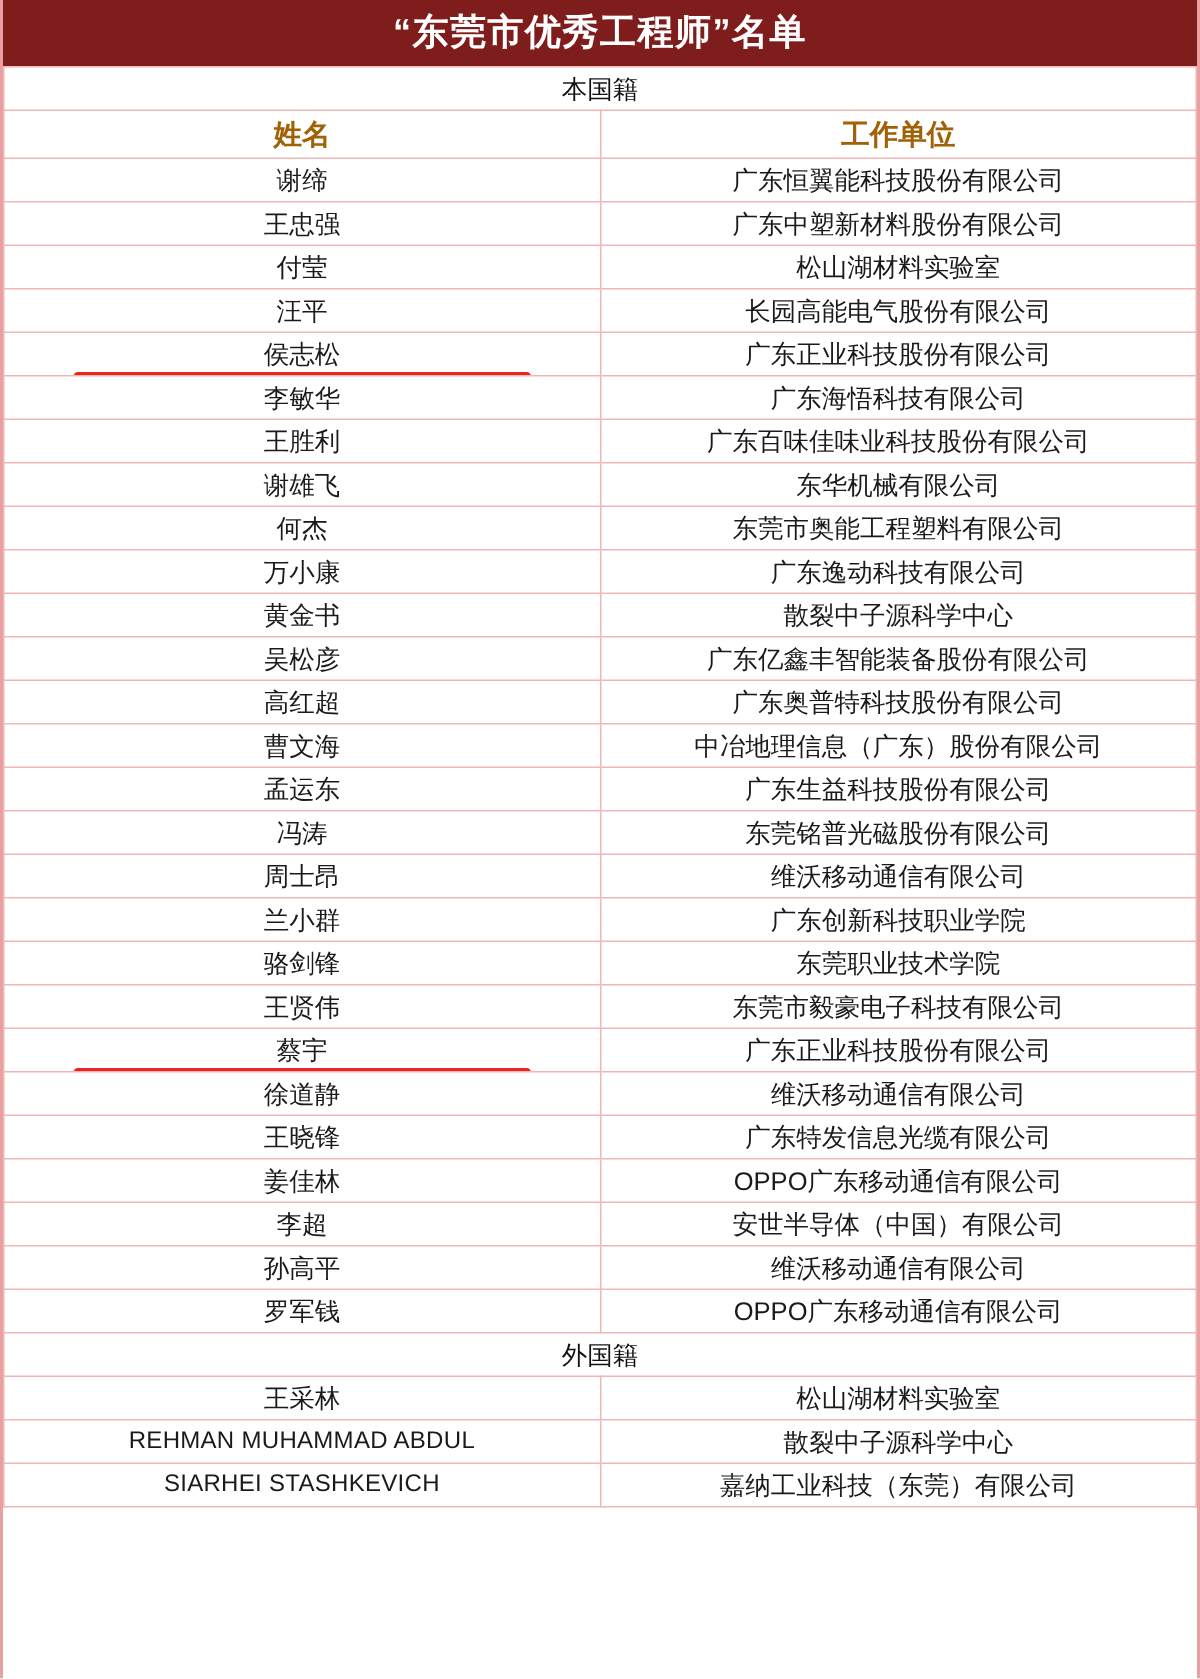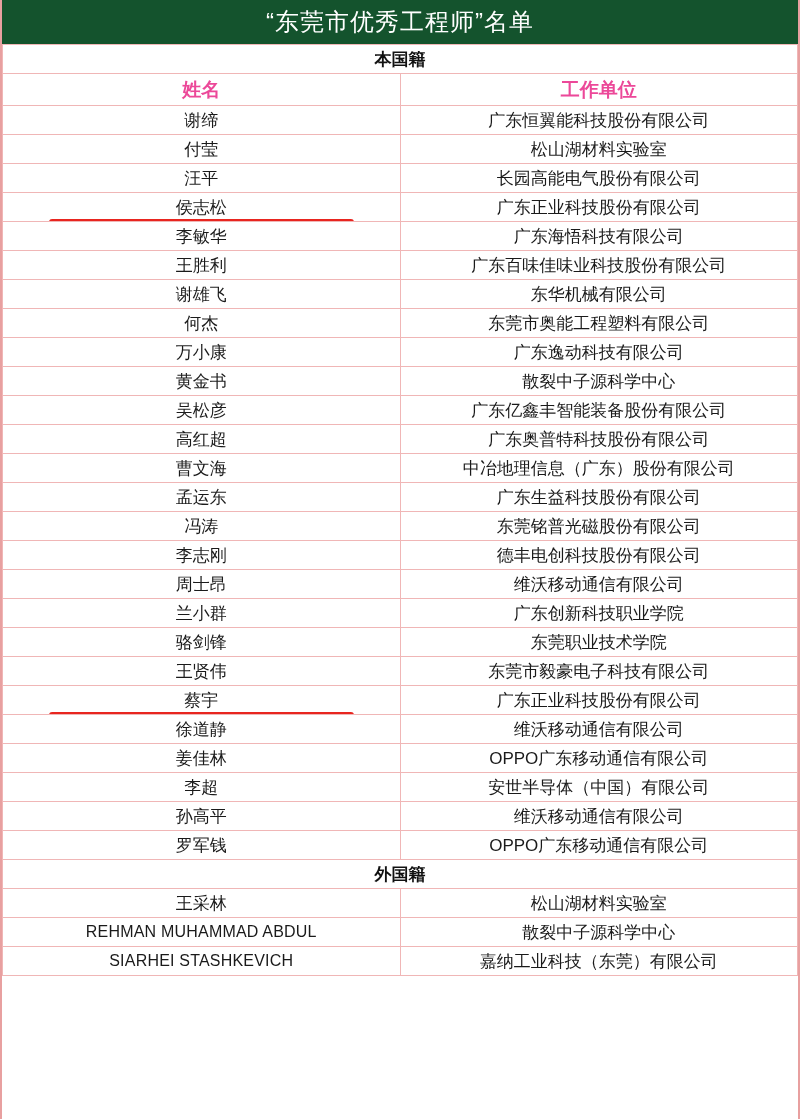--- a/index.html
+++ b/index.html
@@ -12,25 +12,25 @@
   }
   #sheet {
     width: 800px;
     min-height: 1119px;
     background: #ffffff;
     position: relative;
     border-left: 2px solid #e8a0a0;
     border-right: 2px solid #e8a0a0;
   }
   .title-bar {
-    background: #14532d;
+    background: #7f1d1d;
     color: #ffffff;
     text-align: center;
     font-size: 24px;
-    font-weight: normal;
+    font-weight: bold;
     letter-spacing: 1px;
     height: 44px;
     line-height: 44px;
     white-space: nowrap;
     overflow: hidden;
   }
   table.roster {
     width: 100%;
     border-collapse: collapse;
     table-layout: fixed;
@@ -41,28 +41,28 @@
     font-size: 17px;
     color: #1a1a1a;
     height: 29px;
     padding: 0 4px;
     white-space: nowrap;
     overflow: hidden;
   }
   td.col-name { width: 300px; }
   td.col-org  { width: 496px; }
   tr.section td {
-    font-weight: bold;
+    font-weight: normal;
     font-size: 17px;
     color: #111;
   }
   tr.header td {
     font-weight: bold;
     font-size: 19px;
-    color: #ec4899;
+    color: #a16207;
     height: 32px;
   }
   tr.data td { font-size: 17px; }
   tr.data.latin td.col-name { font-size: 16px; letter-spacing: 0.2px; }
   
   tr.hl td {
     position: relative;
     margin-left: 32px;
   }
   .hl-wrap {
@@ -89,20 +89,24 @@
         </tr>
         <tr class="header">
           <td class="col-name">姓名</td>
           <td class="col-org">工作单位</td>
         </tr>
         <tr class="data">
           <td class="col-name">谢缔</td>
           <td class="col-org">广东恒翼能科技股份有限公司</td>
         </tr>
         <tr class="data">
+          <td class="col-name">王忠强</td>
+          <td class="col-org">广东中塑新材料股份有限公司</td>
+        </tr>
+        <tr class="data">
           <td class="col-name">付莹</td>
           <td class="col-org">松山湖材料实验室</td>
         </tr>
         <tr class="data">
           <td class="col-name">汪平</td>
           <td class="col-org">长园高能电气股份有限公司</td>
         </tr>
         <tr class="data hl">
           <td class="col-name">侯志松<div class="hl-wrap"></div></td>
           <td class="col-org">广东正业科技股份有限公司</td>
@@ -145,24 +149,20 @@
         </tr>
         <tr class="data">
           <td class="col-name">孟运东</td>
           <td class="col-org">广东生益科技股份有限公司</td>
         </tr>
         <tr class="data">
           <td class="col-name">冯涛</td>
           <td class="col-org">东莞铭普光磁股份有限公司</td>
         </tr>
         <tr class="data">
-          <td class="col-name">李志刚</td>
-          <td class="col-org">德丰电创科技股份有限公司</td>
-        </tr>
-        <tr class="data">
           <td class="col-name">周士昂</td>
           <td class="col-org">维沃移动通信有限公司</td>
         </tr>
         <tr class="data">
           <td class="col-name">兰小群</td>
           <td class="col-org">广东创新科技职业学院</td>
         </tr>
         <tr class="data">
           <td class="col-name">骆剑锋</td>
           <td class="col-org">东莞职业技术学院</td>
@@ -173,20 +173,24 @@
         </tr>
         <tr class="data hl">
           <td class="col-name">蔡宇<div class="hl-wrap"></div></td>
           <td class="col-org">广东正业科技股份有限公司</td>
         </tr>
         <tr class="data">
           <td class="col-name">徐道静</td>
           <td class="col-org">维沃移动通信有限公司</td>
         </tr>
         <tr class="data">
+          <td class="col-name">王晓锋</td>
+          <td class="col-org">广东特发信息光缆有限公司</td>
+        </tr>
+        <tr class="data">
           <td class="col-name">姜佳林</td>
           <td class="col-org">OPPO广东移动通信有限公司</td>
         </tr>
         <tr class="data">
           <td class="col-name">李超</td>
           <td class="col-org">安世半导体（中国）有限公司</td>
         </tr>
         <tr class="data">
           <td class="col-name">孙高平</td>
           <td class="col-org">维沃移动通信有限公司</td>

